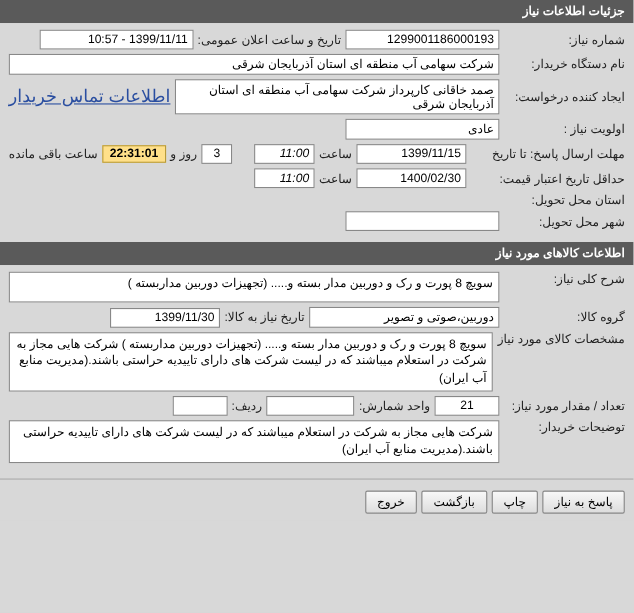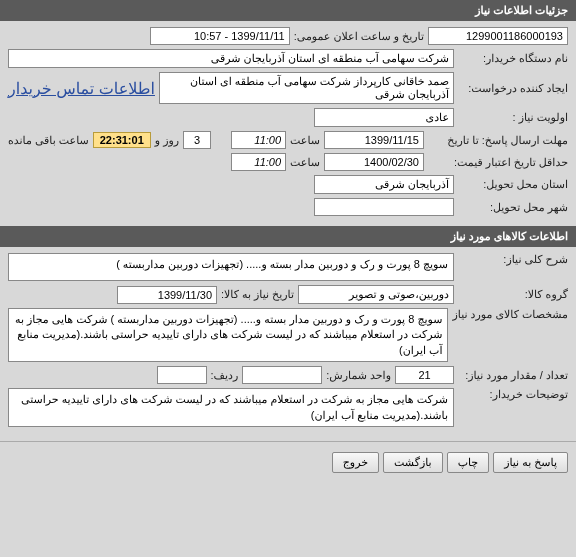--- a/index.html
+++ b/index.html
@@ -89,20 +89,21 @@
 .sep { height: 1px; background: #aaa; margin: 4px 0; }
 </style>
 </head>
 <body>
 
 <div class="section-header">جزئیات اطلاعات نیاز</div>
 
 <div class="panel">
 
   <div class="row">
+    <span class="label">شماره نیاز:</span>
     <span class="field field-short">1299001186000193</span>
     <span class="label label-sm">تاریخ و ساعت اعلان عمومی:</span>
     <span class="field field-short">1399/11/11 - 10:57</span>
   </div>
 
   <div class="row">
     <span class="label">نام دستگاه خریدار:</span>
     <span class="field field-long">شرکت سهامی آب منطقه ای استان آذربایجان شرقی</span>
   </div>
 
@@ -131,42 +132,41 @@
 
   <div class="row">
     <span class="label" style="min-width:140px">حداقل تاریخ اعتبار قیمت:</span>
     <span class="field" style="width:100px">1400/02/30</span>
     <span class="label label-sm">ساعت</span>
     <span class="field field-time">11:00</span>
   </div>
 
   <div class="row">
     <span class="label">استان محل تحویل:</span>
-    <span class="field field-short">آذربایجان شرقی</span>
   </div>
 
   <div class="row">
     <span class="label">شهر محل تحویل:</span>
     <span class="field field-short"></span>
   </div>
 
 </div>
 
 <div class="section-header">اطلاعات کالاهای مورد نیاز</div>
 
 <div class="panel">
 
   <div class="row" style="align-items:flex-start">
     <span class="label">شرح کلی نیاز:</span>
     <div class="multiline">سویچ 8 پورت و رک و دوربین مدار بسته و..... (تجهیزات دوربین مداربسته )</div>
   </div>
 
   <div class="row">
     <span class="label">گروه کالا:</span>
-    <span class="field" style="width:156px">دوربین،صوتی و تصویر</span>
+    <span class="field" style="width:173px">دوربین،صوتی و تصویر</span>
     <span class="label label-sm">تاریخ نیاز به کالا:</span>
     <span class="field" style="width:100px">1399/11/30</span>
   </div>
 
   <div class="row" style="align-items:flex-start">
     <span class="label">مشخصات کالای مورد نیاز</span>
     <div class="multiline" style="min-height:42px">سویچ 8 پورت و رک و دوربین مدار بسته و..... (تجهیزات دوربین مداربسته ) شرکت هایی مجاز به شرکت در استعلام میباشند که در لیست شرکت های دارای تاییدیه حراستی باشند.(مدیریت منابع آب ایران)</div>
   </div>
 
   <div class="row">

